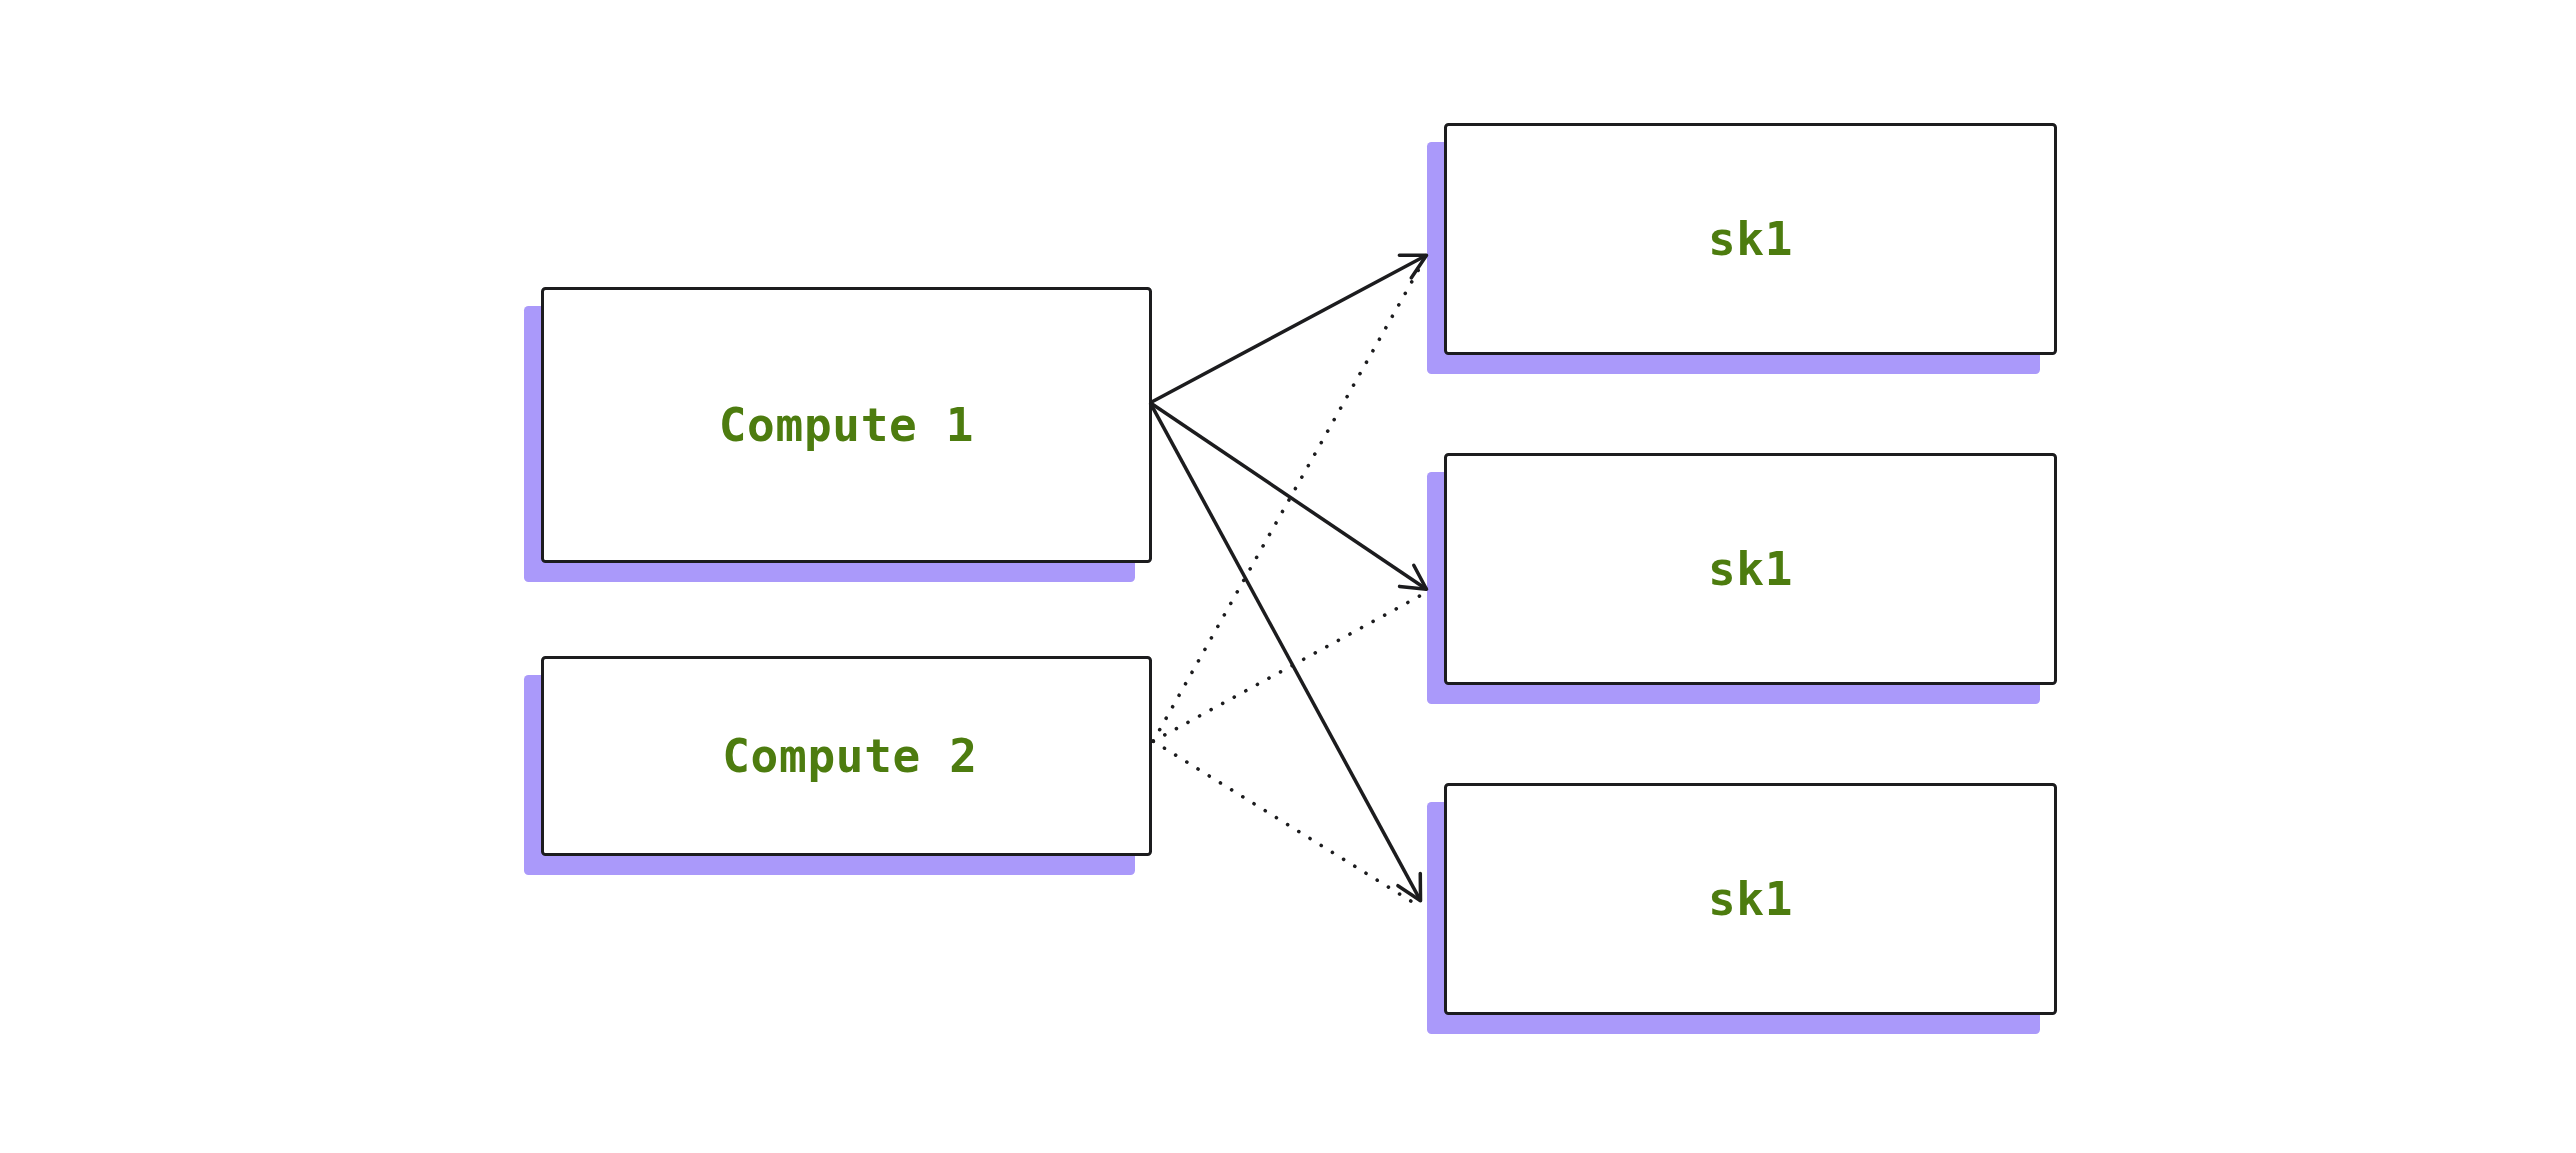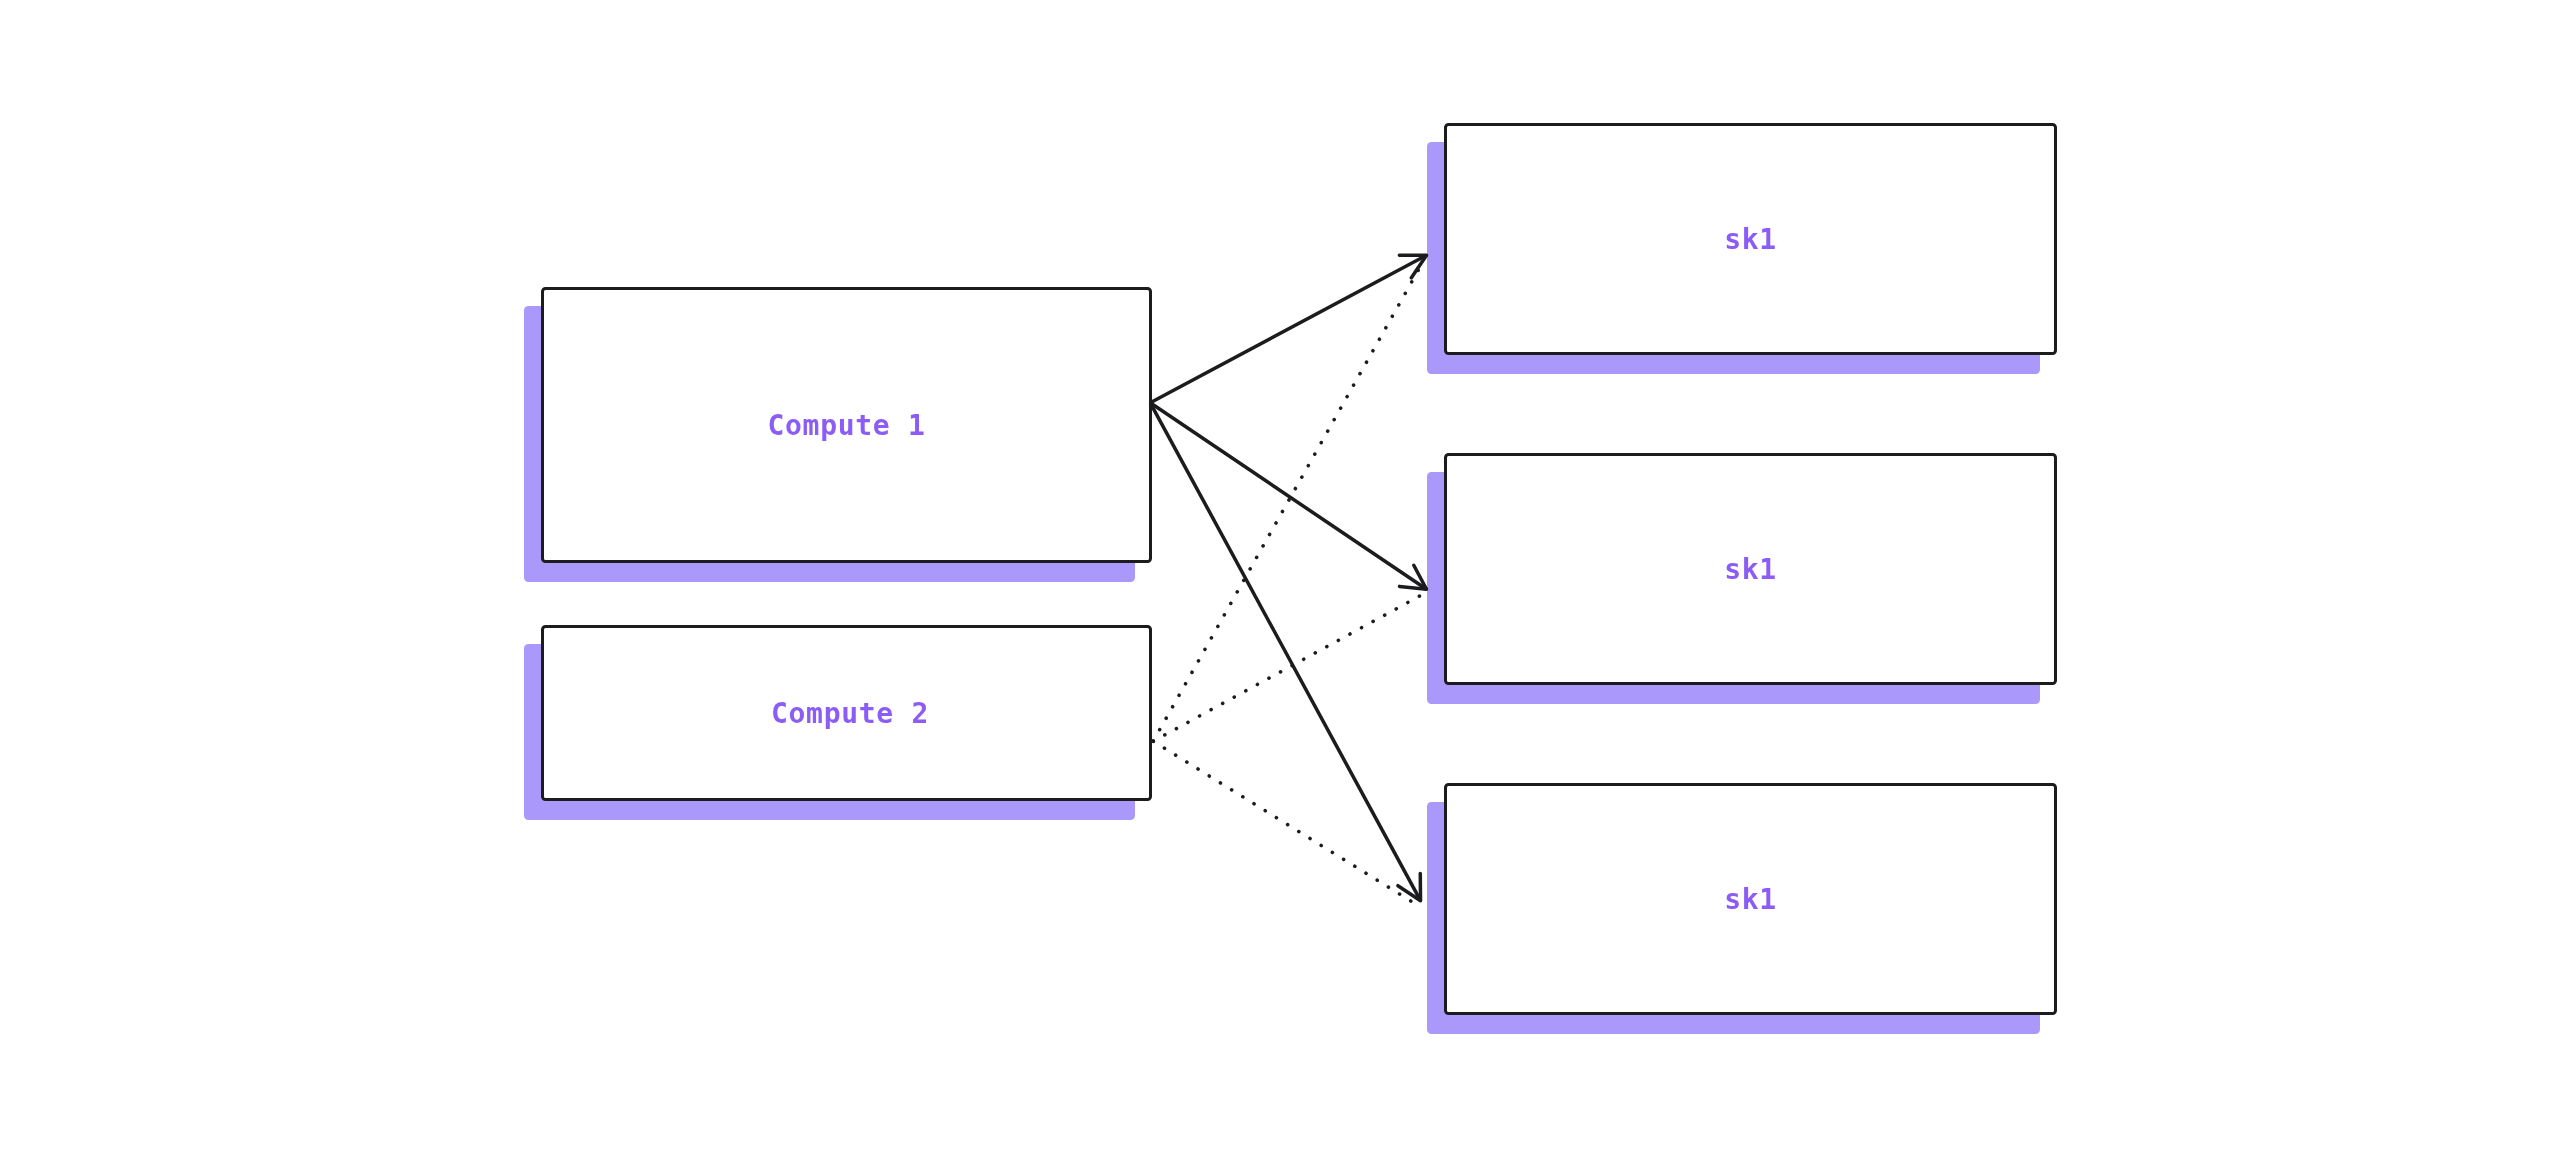--- a/index.html
+++ b/index.html
@@ -20,28 +20,28 @@
     background: #ffffff;
     border: 3.7px solid #1c1c1e;
     border-radius: 4.5px;
     box-shadow: -17px 19px 0 0 #aa99fa;
     display: flex;
     align-items: center;
     justify-content: center;
     box-sizing: border-box;
   }
   .node-label {
-    font-size: 28px;
+    font-size: 46px;
     font-weight: bold;
-    color: #8b5cf6;
+    color: #4d7c0f;
     letter-spacing: 0.7px;
     white-space: nowrap;
   }
   #node-compute-1 { left: 541px;  top: 287px;  width: 611px; height: 276px; }
-  #node-compute-2 { left: 541px;  top: 625px;  width: 611px; height: 176px; padding-left: 7px; }
+  #node-compute-2 { left: 541px;  top: 656px;  width: 611px; height: 200px; padding-left: 7px; }
   #node-sk1-top    { left: 1444px; top: 123px;  width: 613px; height: 232px; }
   #node-sk1-middle { left: 1444px; top: 453px;  width: 613px; height: 232px; }
   #node-sk1-bottom { left: 1444px; top: 783px; width: 613px; height: 232px; }
   .edges-layer {
     position: absolute;
     left: 0;
     top: 0;
     width: 2576px;
     height: 1153px;
     pointer-events: none;

